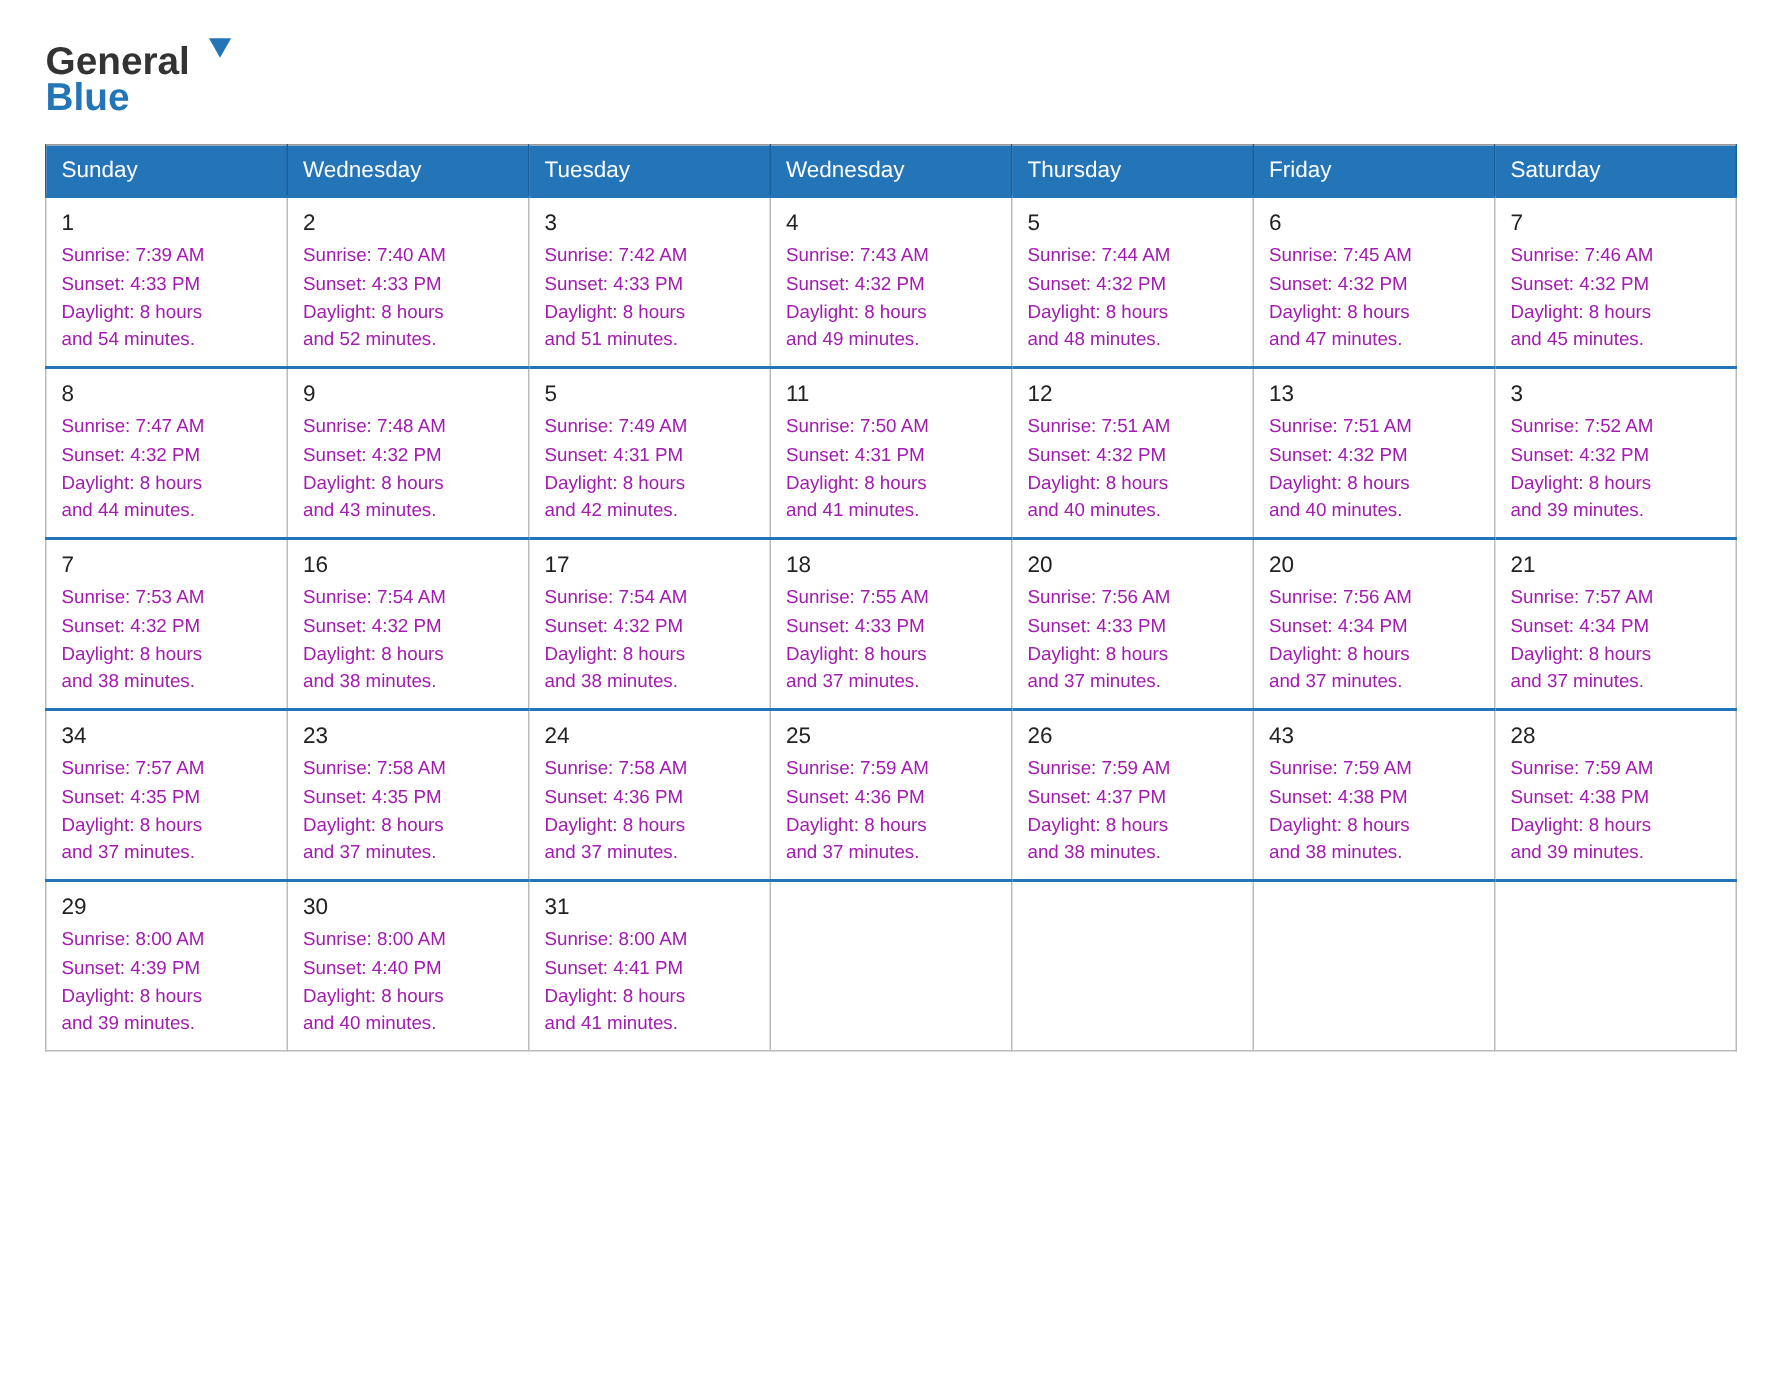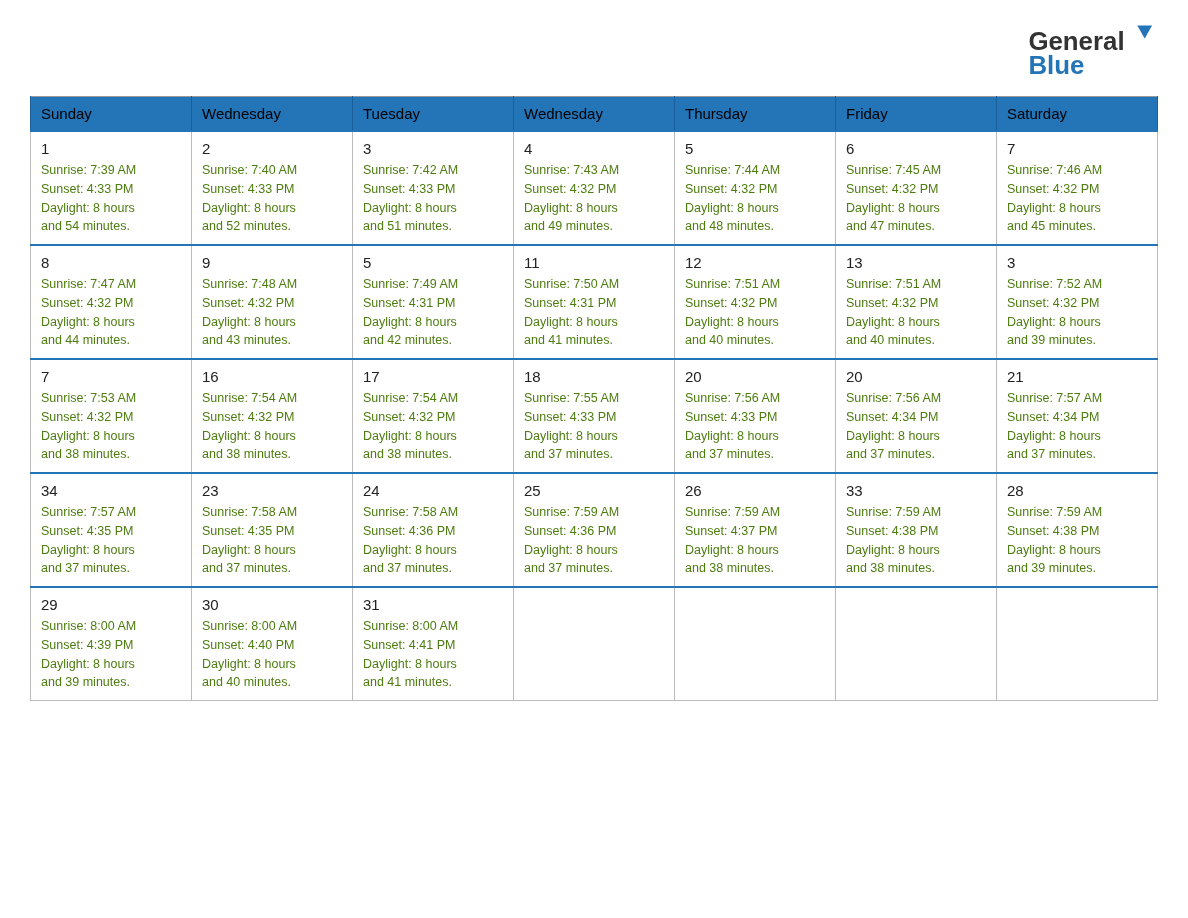--- a/index.html
+++ b/index.html
@@ -5,21 +5,21 @@
     * { box-sizing: border-box; margin: 0; padding: 0; }
     body {
       font-family: Arial, Helvetica, sans-serif;
       background: #fff;
       padding: 20px 30px;
       width: 1188px;
       min-height: 918px;
     }
     .header {
       display: flex;
-      justify-content: flex-end;
+      justify-content: flex-start;
       align-items: flex-start;
       margin-bottom: 16px;
     }
     .logo {
       display: flex;
       flex-direction: column;
       align-items: flex-start;
     }
     .title-block {
       text-align: right;
@@ -35,21 +35,21 @@
       color: #555;
       margin-top: 4px;
     }
     .calendar {
       width: 100%;
       border-collapse: collapse;
       border: 1px solid #999;
     }
     .calendar th {
       background-color: #2474b8;
-      color: #000000;
+      color: #ffffff;
       font-size: 15px;
       font-weight: normal;
       padding: 8px 10px;
       text-align: left;
       border: 1px solid #1a5f9a;
       margin-left: 17px;
     }
     .calendar td {
       vertical-align: top;
       padding: 8px 10px;
@@ -63,21 +63,21 @@
     .day-num {
       font-size: 15px;
       font-weight: normal;
       color: #222;
       display: block;
       margin-bottom: 4px;
     }
     .day-info {
       font-size: 12.5px;
       line-height: 1.5;
-      color: #4d7c0f;
+      color: #a21caf;
     }
     .calendar tr td {
       border-top: 2px solid #2474b8;
     }
     .calendar thead tr th {
       border-top: none;
     }
     .calendar td.empty {
       background: #fff;
     }
@@ -222,21 +222,21 @@
         </td>
         <td>
           <span class="day-num">25</span>
           <div class="day-info">Sunrise: 7:59 AM<br>Sunset: 4:36 PM<br>Daylight: 8 hours<br>and 37 minutes.</div>
         </td>
         <td>
           <span class="day-num">26</span>
           <div class="day-info">Sunrise: 7:59 AM<br>Sunset: 4:37 PM<br>Daylight: 8 hours<br>and 38 minutes.</div>
         </td>
         <td>
-          <span class="day-num">33</span>
+          <span class="day-num">43</span>
           <div class="day-info">Sunrise: 7:59 AM<br>Sunset: 4:38 PM<br>Daylight: 8 hours<br>and 38 minutes.</div>
         </td>
         <td>
           <span class="day-num">28</span>
           <div class="day-info">Sunrise: 7:59 AM<br>Sunset: 4:38 PM<br>Daylight: 8 hours<br>and 39 minutes.</div>
         </td>
       </tr>
       <tr>
         <td>
           <span class="day-num">29</span>

